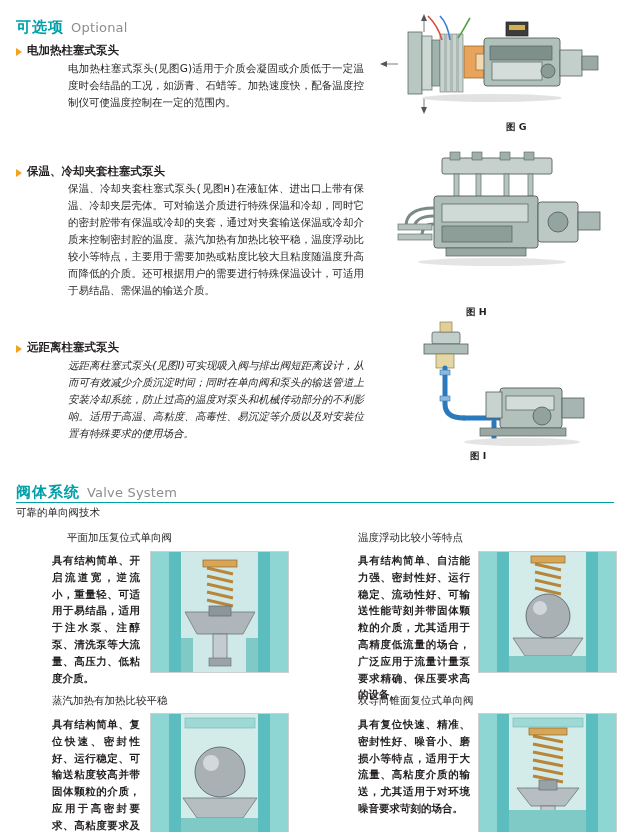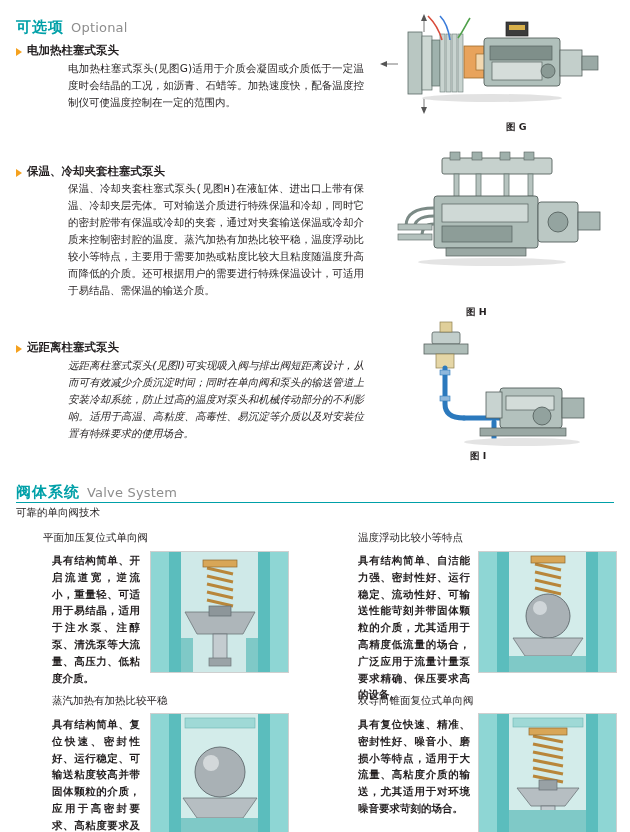--- a/index.html
+++ b/index.html
@@ -264,21 +264,21 @@
   <div class="fig-caption" style="left:470px; top:450px;">图 I</div>
 
   <div class="section-head" style="left:16px; top:483px;">
     <span class="cn">阀体系统</span>
     <span class="en">Valve System</span>
   </div>
   <div class="section-rule" style="left:16px; top:502px; width:598px;"></div>
 
   <div class="valve-note" style="left:16px; top:506px;">可靠的单向阀技术</div>
 
-  <div class="valve-title" style="left:43px; top:531px;">平面加压复位式单向阀</div>
+  <div class="valve-title" style="left:67px; top:531px;">平面加压复位式单向阀</div>
   <div class="valve-desc" style="left:52px; top:552px; width:88px;">具有结构简单、开启流道宽，逆流小，重量轻、可适用于易结晶，适用于注水泵、注醇泵、清洗泵等大流量、高压力、低粘度介质。</div>
   <div class="valve-img" style="left:150px; top:551px; width:137px; height:120px;">
     <svg width="137" height="120" viewBox="0 0 137 120">
       <rect x="0" y="0" width="137" height="120" fill="#8ed6d4"></rect>
       <rect x="18" y="0" width="101" height="120" fill="#5bbdbd"></rect>
       <rect x="30" y="0" width="77" height="120" fill="#cfe9e8"></rect>
 
       <g stroke="#b8863a" stroke-width="3" fill="none">
         <path d="M56 16 L 82 22 M56 24 L 82 30 M56 32 L 82 38 M56 40 L 82 46 M56 48 L 82 54"></path>
       </g>

